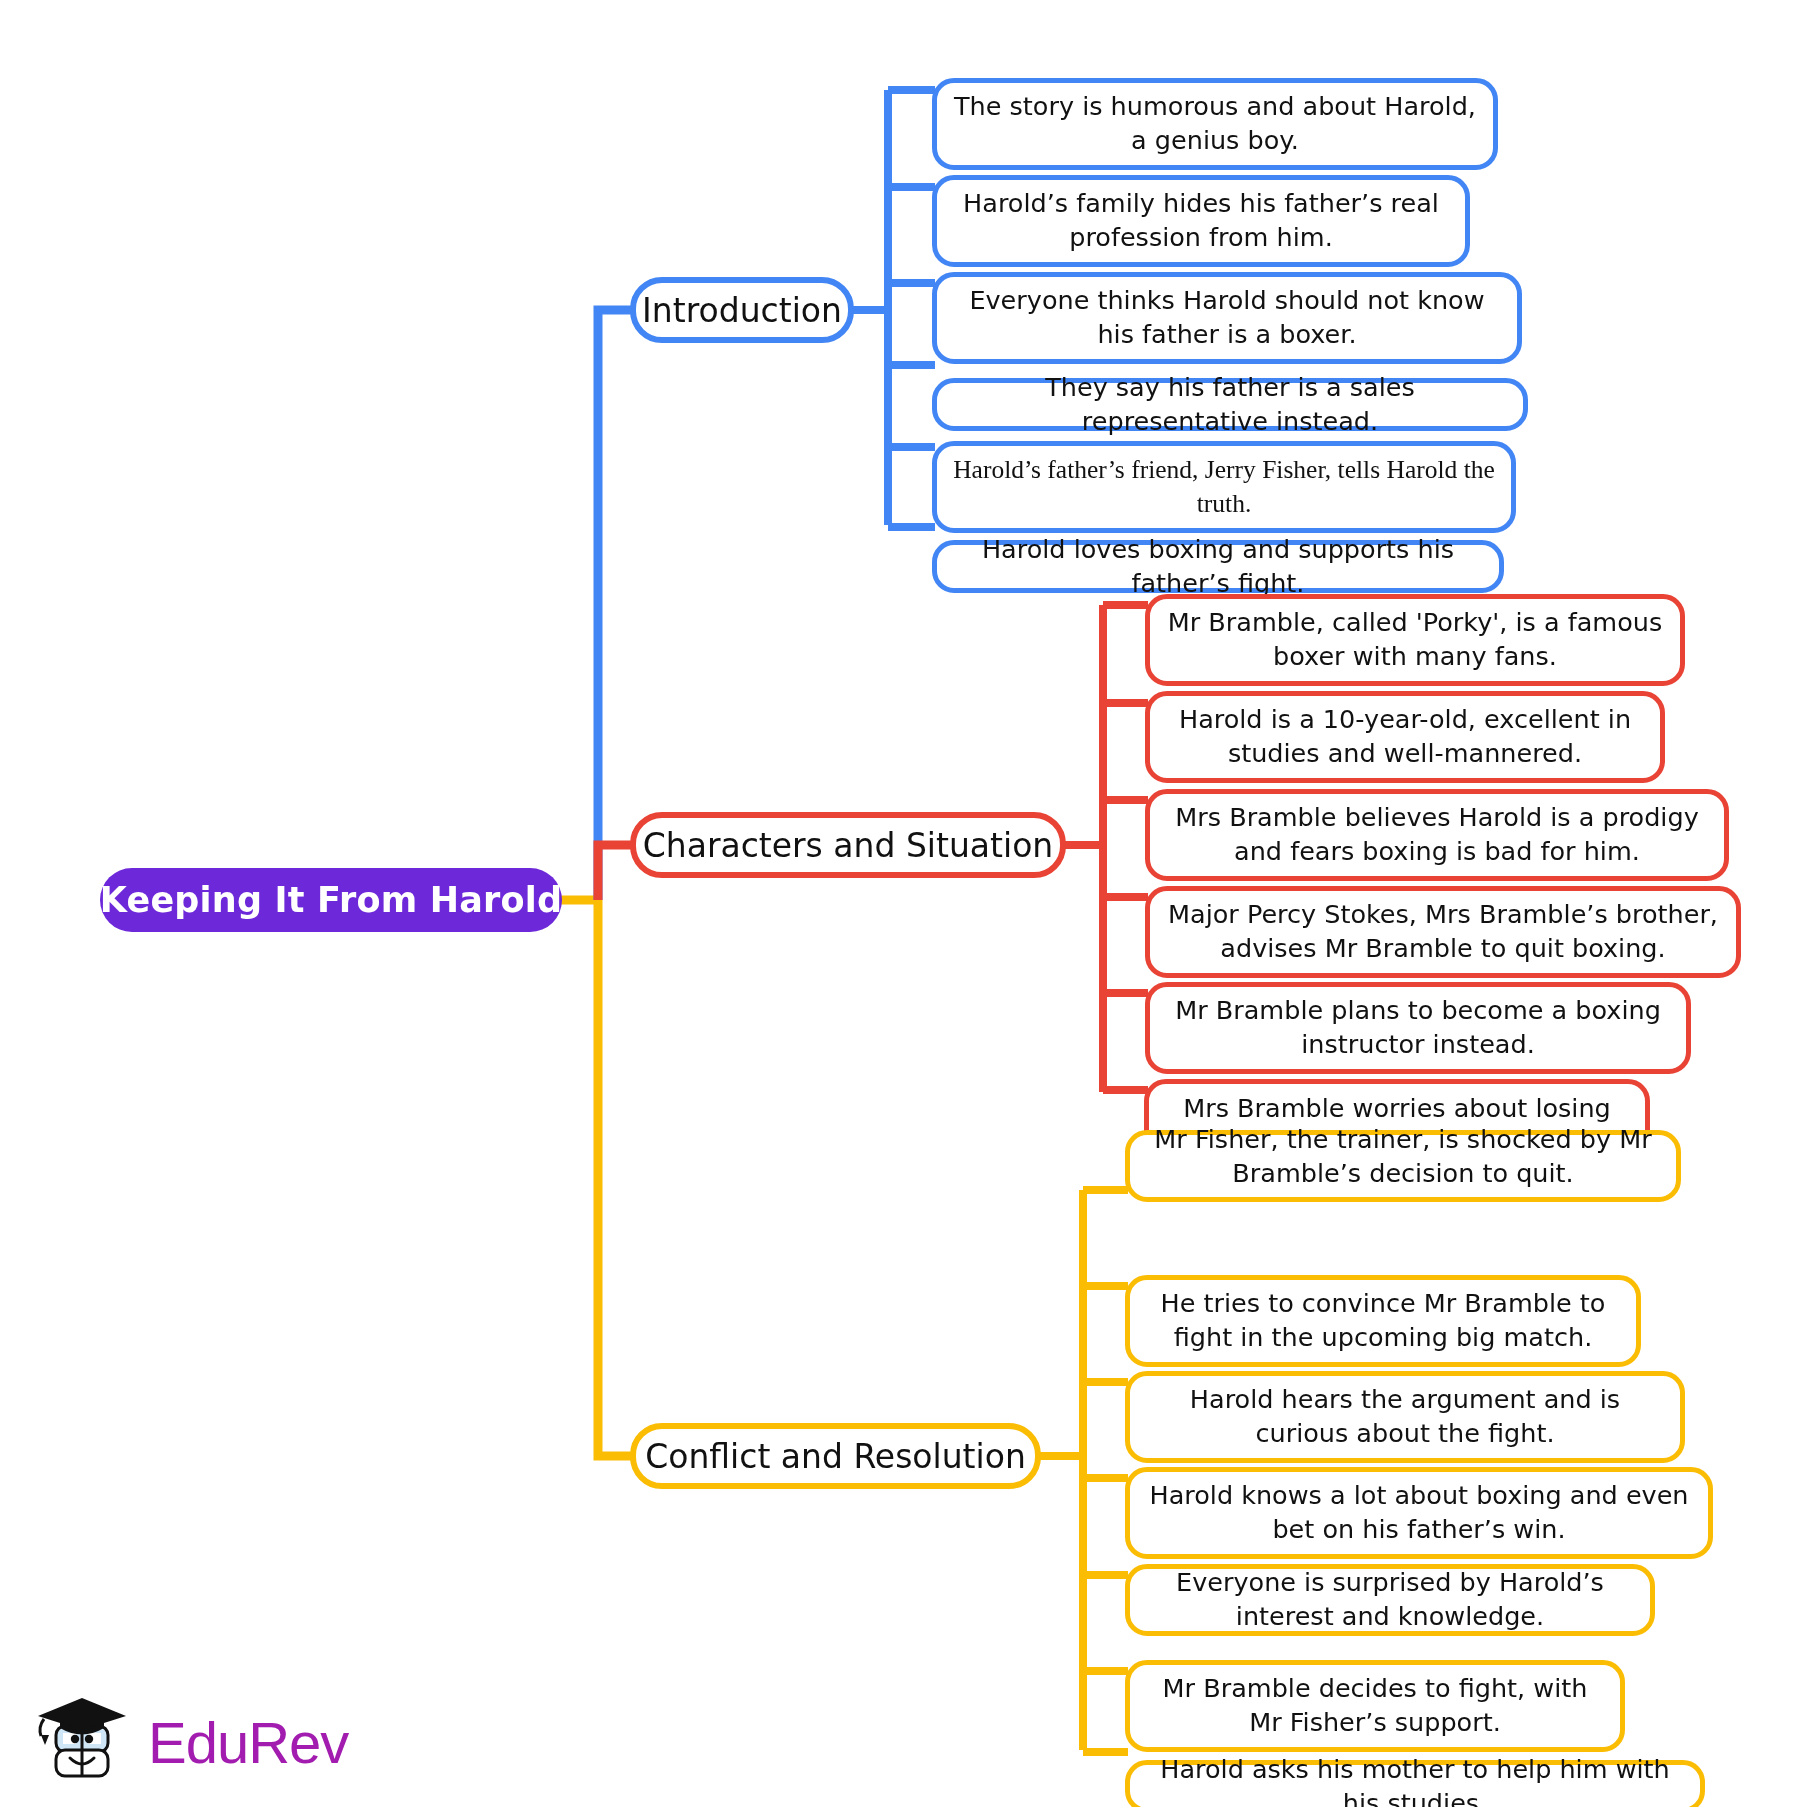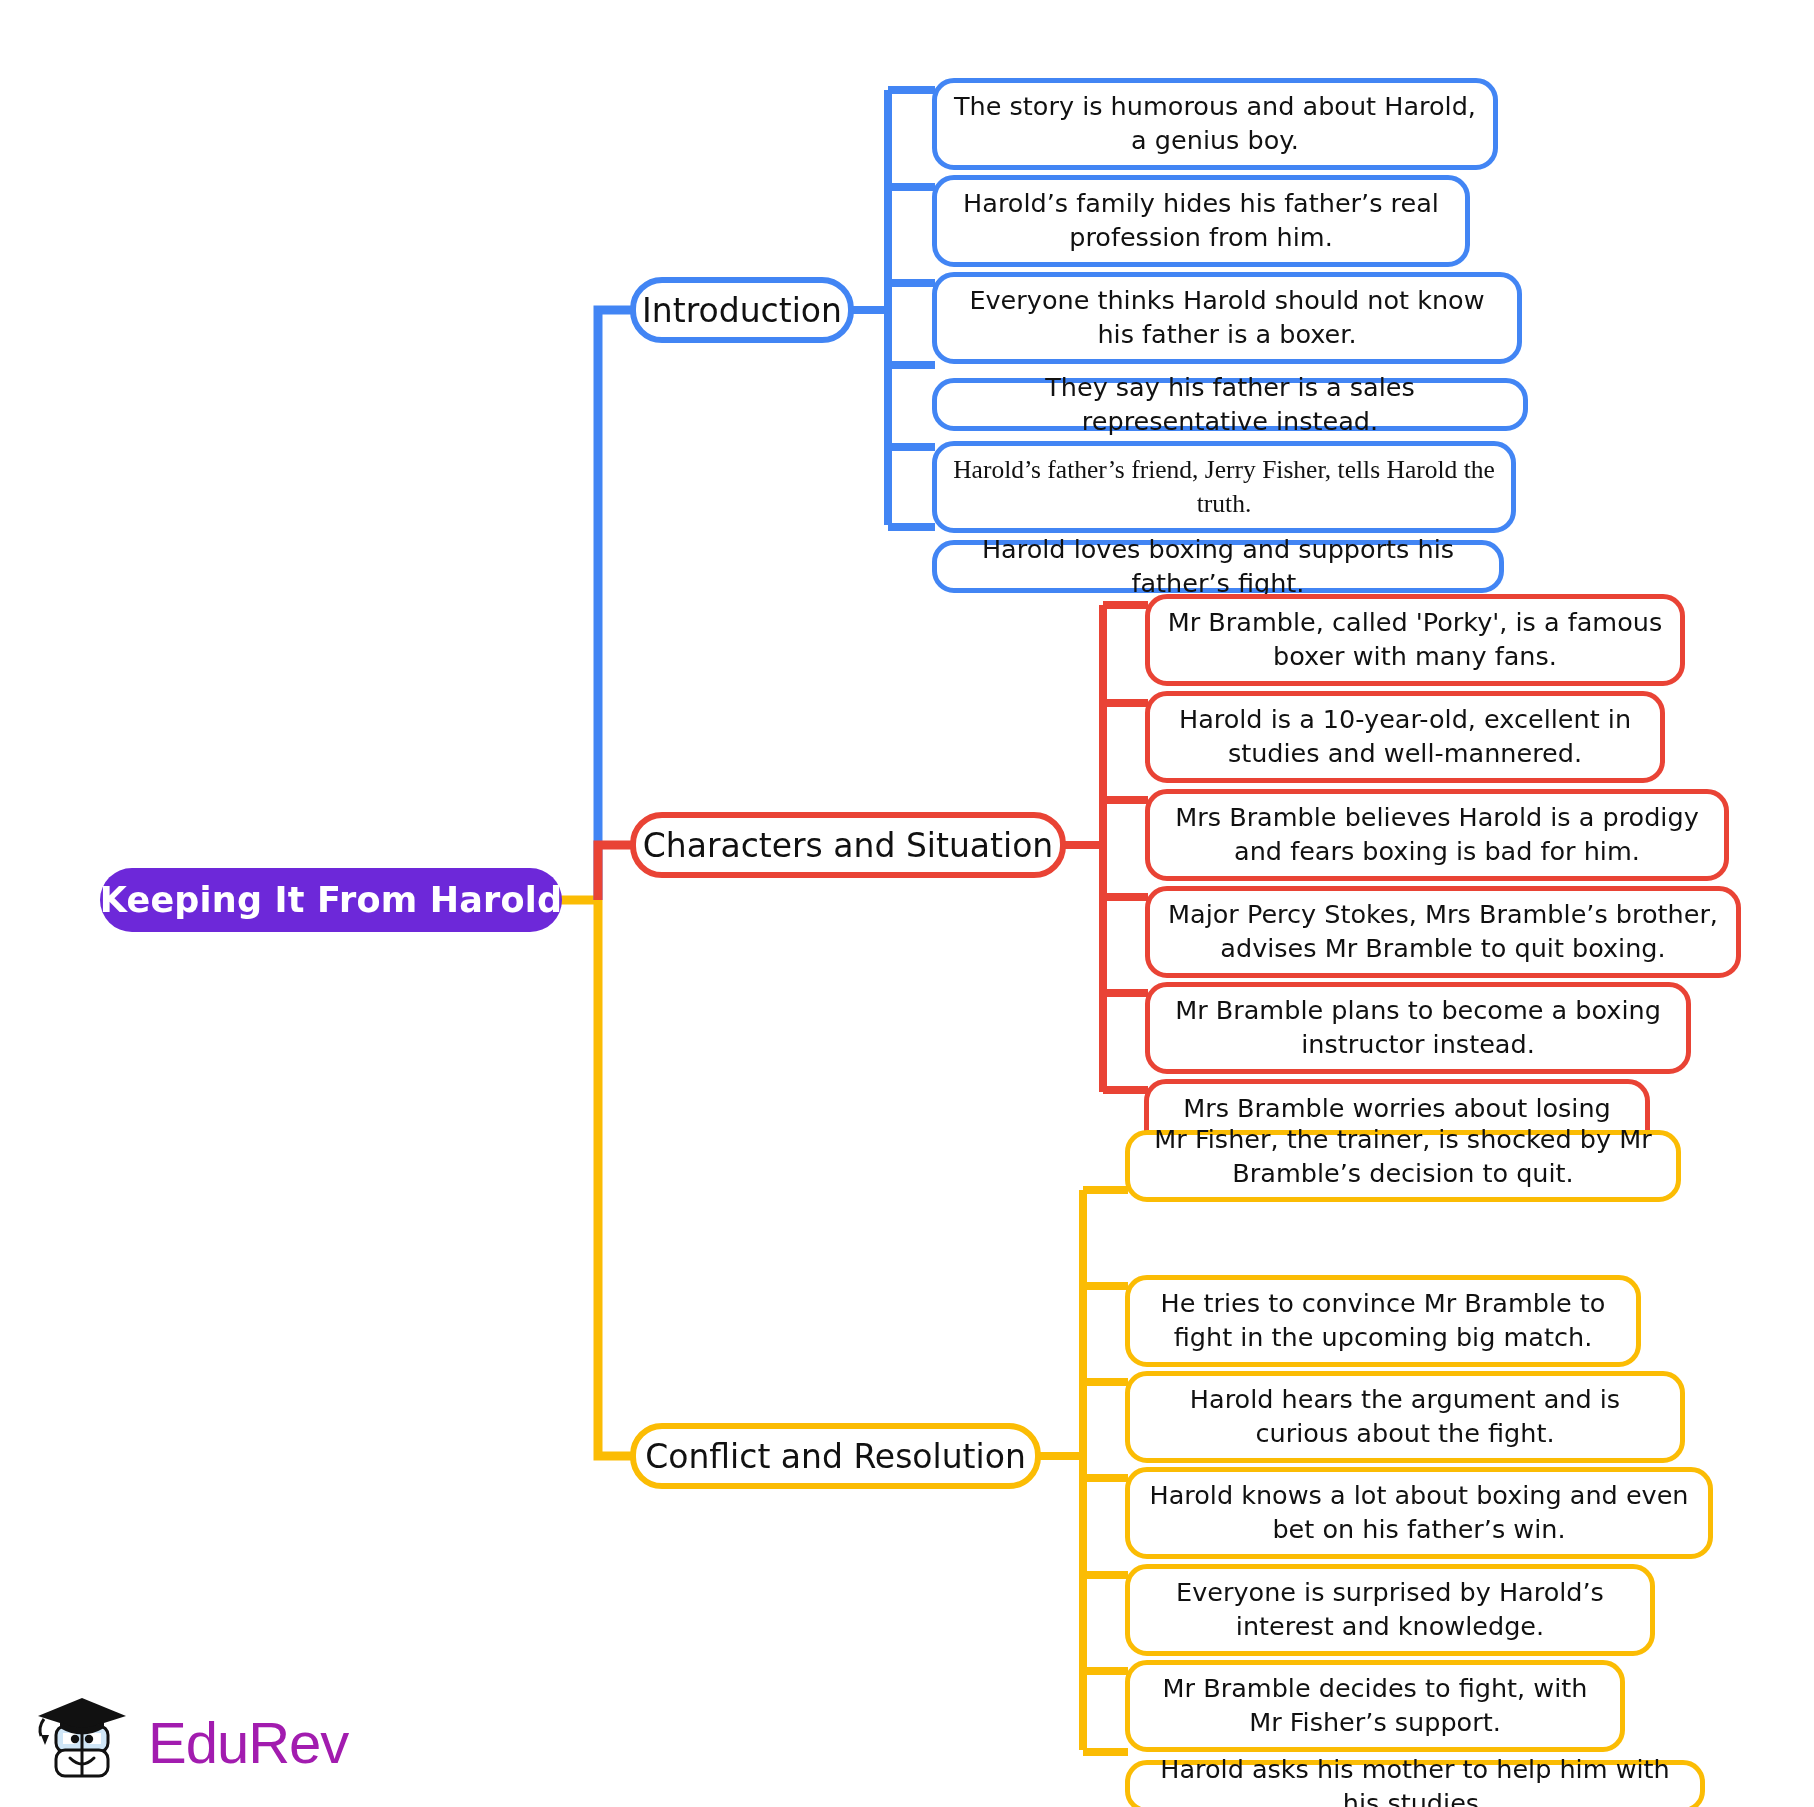--- a/index.html
+++ b/index.html
@@ -157,21 +157,21 @@
   </div>
   <div class="node leaf yellow" style="left:1125px;top:1241px;width:516px;height:92px;">
     <span>He tries to convince Mr Bramble to fight in the upcoming big match.</span>
   </div>
   <div class="node leaf yellow" style="left:1125px;top:1337px;width:560px;height:92px;">
     <span>Harold hears the argument and is curious about the fight.</span>
   </div>
   <div class="node leaf yellow" style="left:1125px;top:1433px;width:588px;height:92px;">
     <span>Harold knows a lot about boxing and even bet on his father’s win.</span>
   </div>
-  <div class="node leaf yellow" style="left:1125px;top:1530px;width:530px;height:92px;">
+  <div class="node leaf yellow" style="left:1125px;top:1530px;width:530px;height:72px;">
     <span>Everyone is surprised by Harold’s interest and knowledge.</span>
   </div>
   <div class="node leaf yellow" style="left:1125px;top:1626px;width:500px;height:92px;">
     <span>Mr Bramble decides to fight, with Mr Fisher’s support.</span>
   </div>
   <div class="node leaf yellow" style="left:1125px;top:1726px;width:580px;height:53px;">
     <span>Harold asks his mother to help him with his studies.</span>
   </div>
 
   <div class="logo">

